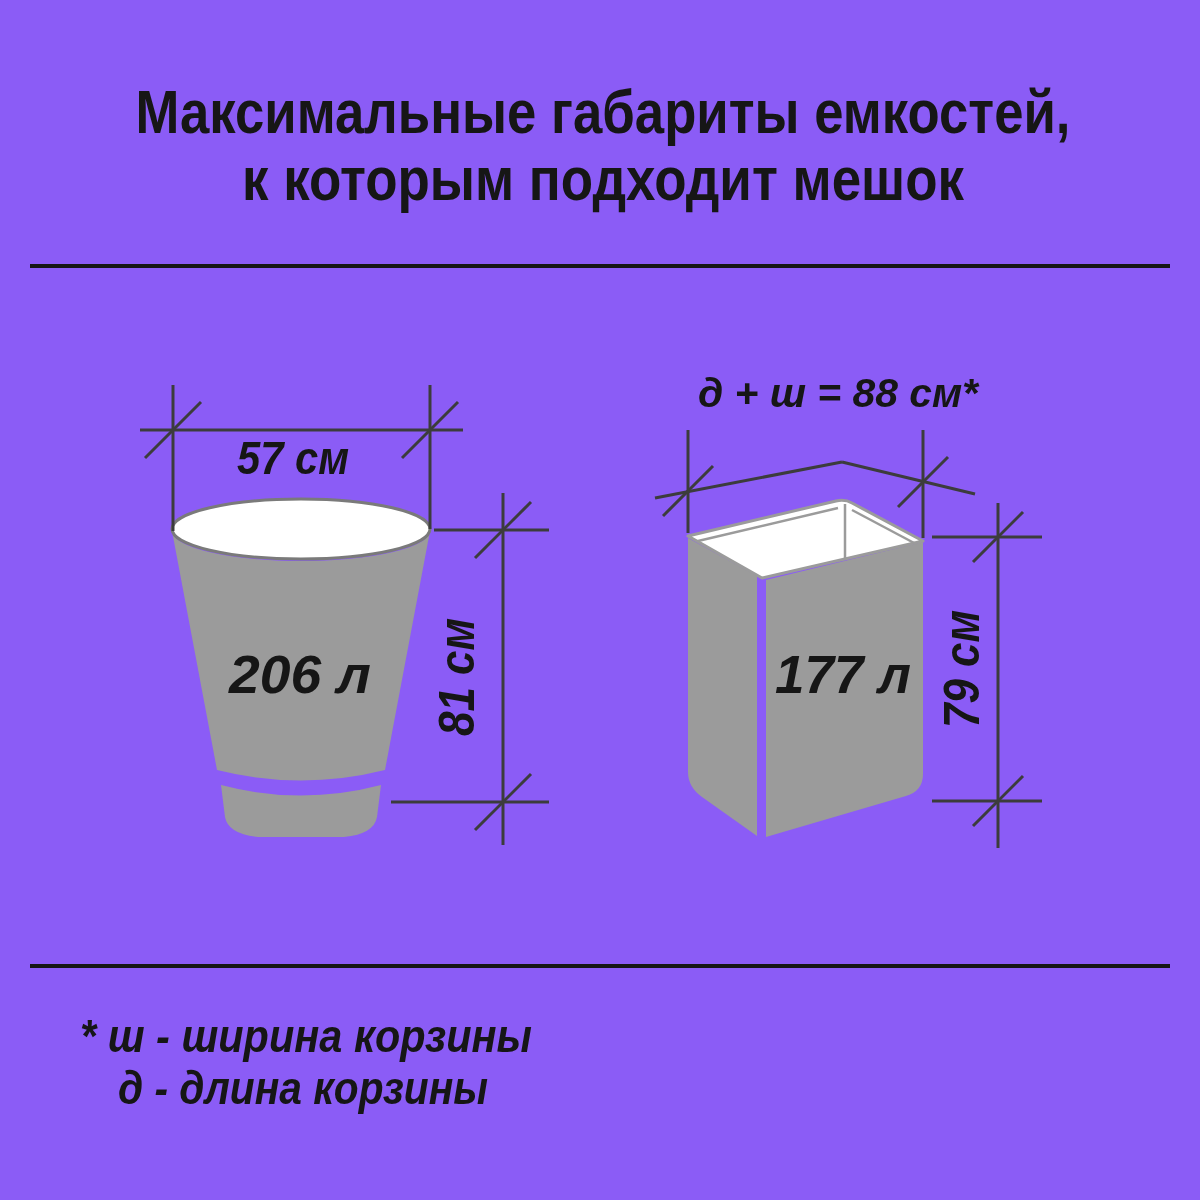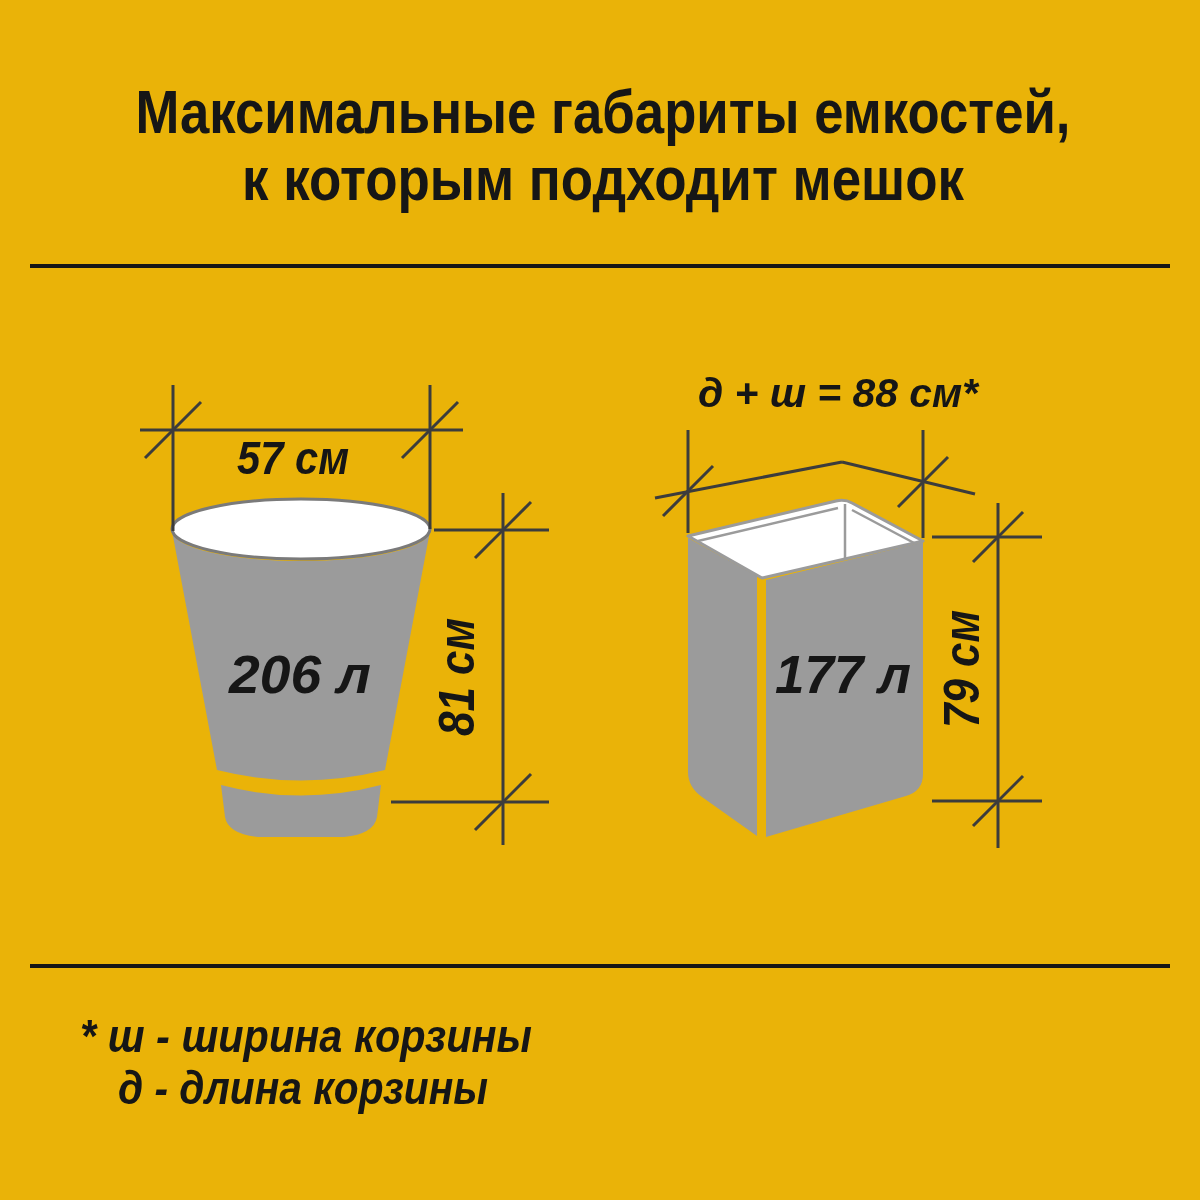--- a/index.html
+++ b/index.html
@@ -1,16 +1,16 @@
 <!DOCTYPE html>
 <html><head>
 <meta charset="utf-8">
 <style>
   html,body{margin:0;padding:0;background:#ffffff;}
-  .page{position:relative;width:1200px;height:1200px;background:#eab308;overflow:hidden;
+  .page{position:relative;width:1200px;height:1200px;background:#8b5cf6;overflow:hidden;
         font-family:"Liberation Sans",sans-serif;}
   svg{display:block;}
   .title-text{font-family:"Liberation Sans",sans-serif;font-weight:700;}
   .dim-label{font-family:"Liberation Sans",sans-serif;font-weight:700;font-style:italic;}
   .note-label{font-family:"Liberation Sans",sans-serif;font-weight:700;font-style:italic;}
 </style>
 </head>
 <body>
 
 <div class="page">

